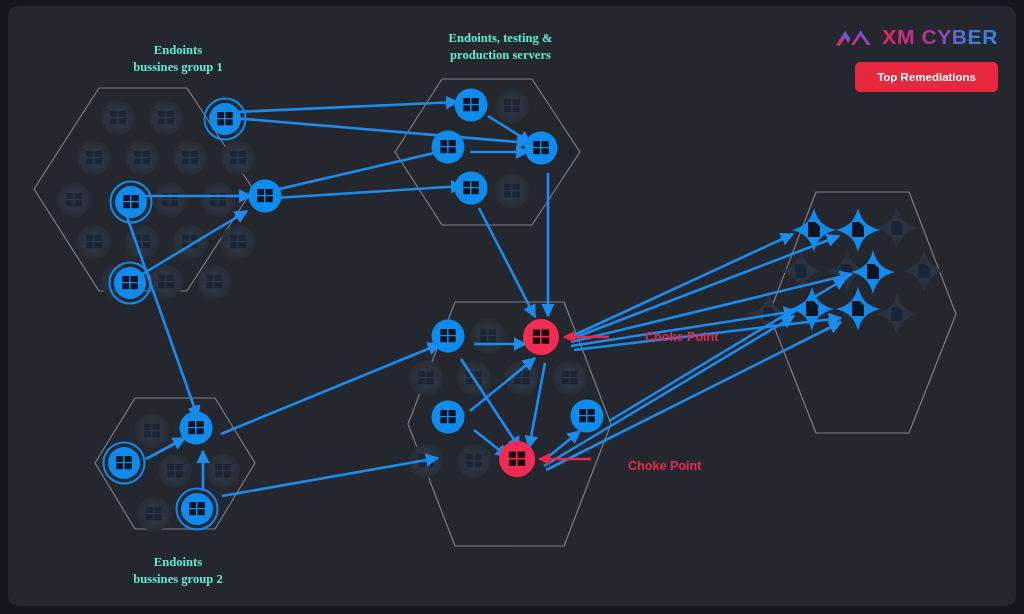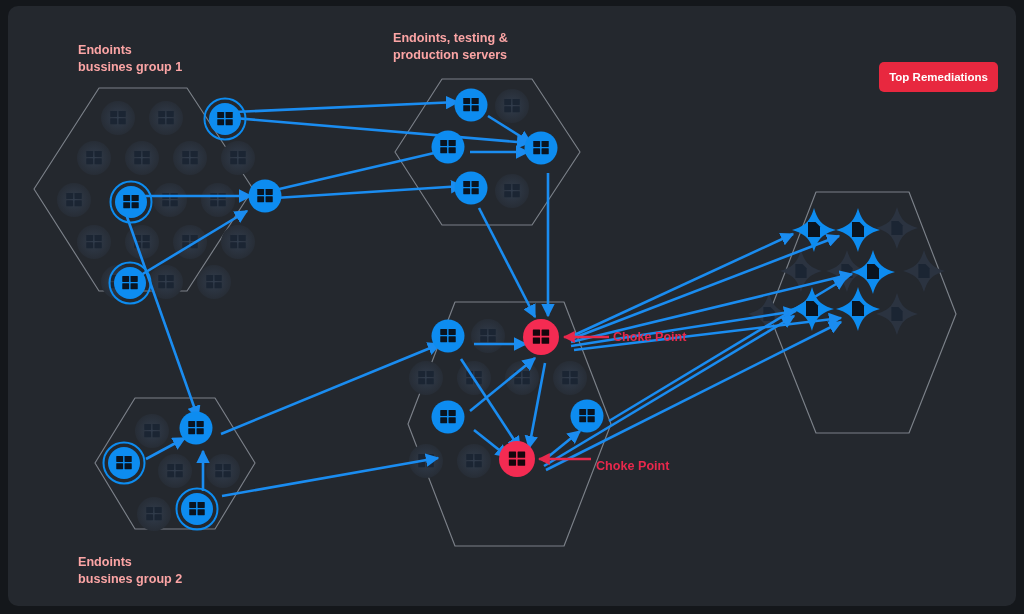--- a/index.html
+++ b/index.html
@@ -53,42 +53,45 @@
   .remediation-btn{
     position:absolute;
     right:18px; top:56px;
     background:#e8283f;
     color:#ffffff;
     border:none;
     border-radius:5px;
     font-family:"Liberation Sans", sans-serif;
     font-size:11.5px;
     font-weight:bold;
-    padding:9px 10px;
+    padding:9px 22px;
     cursor:pointer;
     white-space:nowrap;
   }
   
   .cluster-label{
     position:absolute;
-    color:#fca5a5;
+    color:#5eead4;
     font-size:12.6px;
     font-weight:bold;
     line-height:1.33;
+    text-align:center;
     white-space:pre-line;
     pointer-events:none;
+    font-family:Liberation Serif, serif;
   }
   
   .choke-label{
     position:absolute;
     color:#e8284c;
     font-size:12.6px;
     font-weight:bold;
     white-space:nowrap;
     pointer-events:none;
+    margin-left:32px;
   }
 </style>
 </head>
 <body>
 
 <div id="stage">
   <div id="canvas">
 
     <svg id="svg-layer" viewBox="0 0 1008 600">
       <defs>
@@ -425,20 +428,34 @@
           <use href="#docGlyph" x="-7.5" y="-9" width="15" height="17" fill="#0a1420"></use>
         </g>
       </g>
 
       <g stroke="#e8284c" stroke-width="2.4" fill="none" marker-end="url(#arrowRed)">
         <path d="M601,331 L556,331"></path>
         <path d="M583,453 L531,453"></path>
       </g>
     </svg>
 
+    <div class="brand">
+      <svg class="brand-mark" width="38" height="20" viewBox="0 0 38 20">
+        <defs>
+          <linearGradient id="markGrad" x1="0" y1="1" x2="1" y2="0">
+            <stop offset="0%" stop-color="#e8295a"></stop>
+            <stop offset="50%" stop-color="#9b3bb0"></stop>
+            <stop offset="100%" stop-color="#2f8ae8"></stop>
+          </linearGradient>
+        </defs>
+        <path d="M1,18 L10,4 L15.5,12 L13,16 L10,11 L4.5,19 Z" fill="url(#markGrad)"></path>
+        <path d="M16,18 L25.5,3.5 L36,18 L32,18 L25.5,8.5 L19.5,18 Z" fill="url(#markGrad)"></path>
+      </svg>
+      <span class="brand-word">XM CYBER</span>
+    </div>
 
     <button class="remediation-btn">Top Remediations</button>
 
     <div class="cluster-label" style="left:70px; top:36px; width:200px;">Endoints
 bussines group 1</div>
 
     <div class="cluster-label" style="left:385px; top:24px; width:215px;">Endoints, testing  &amp;
 production servers</div>
 
 

